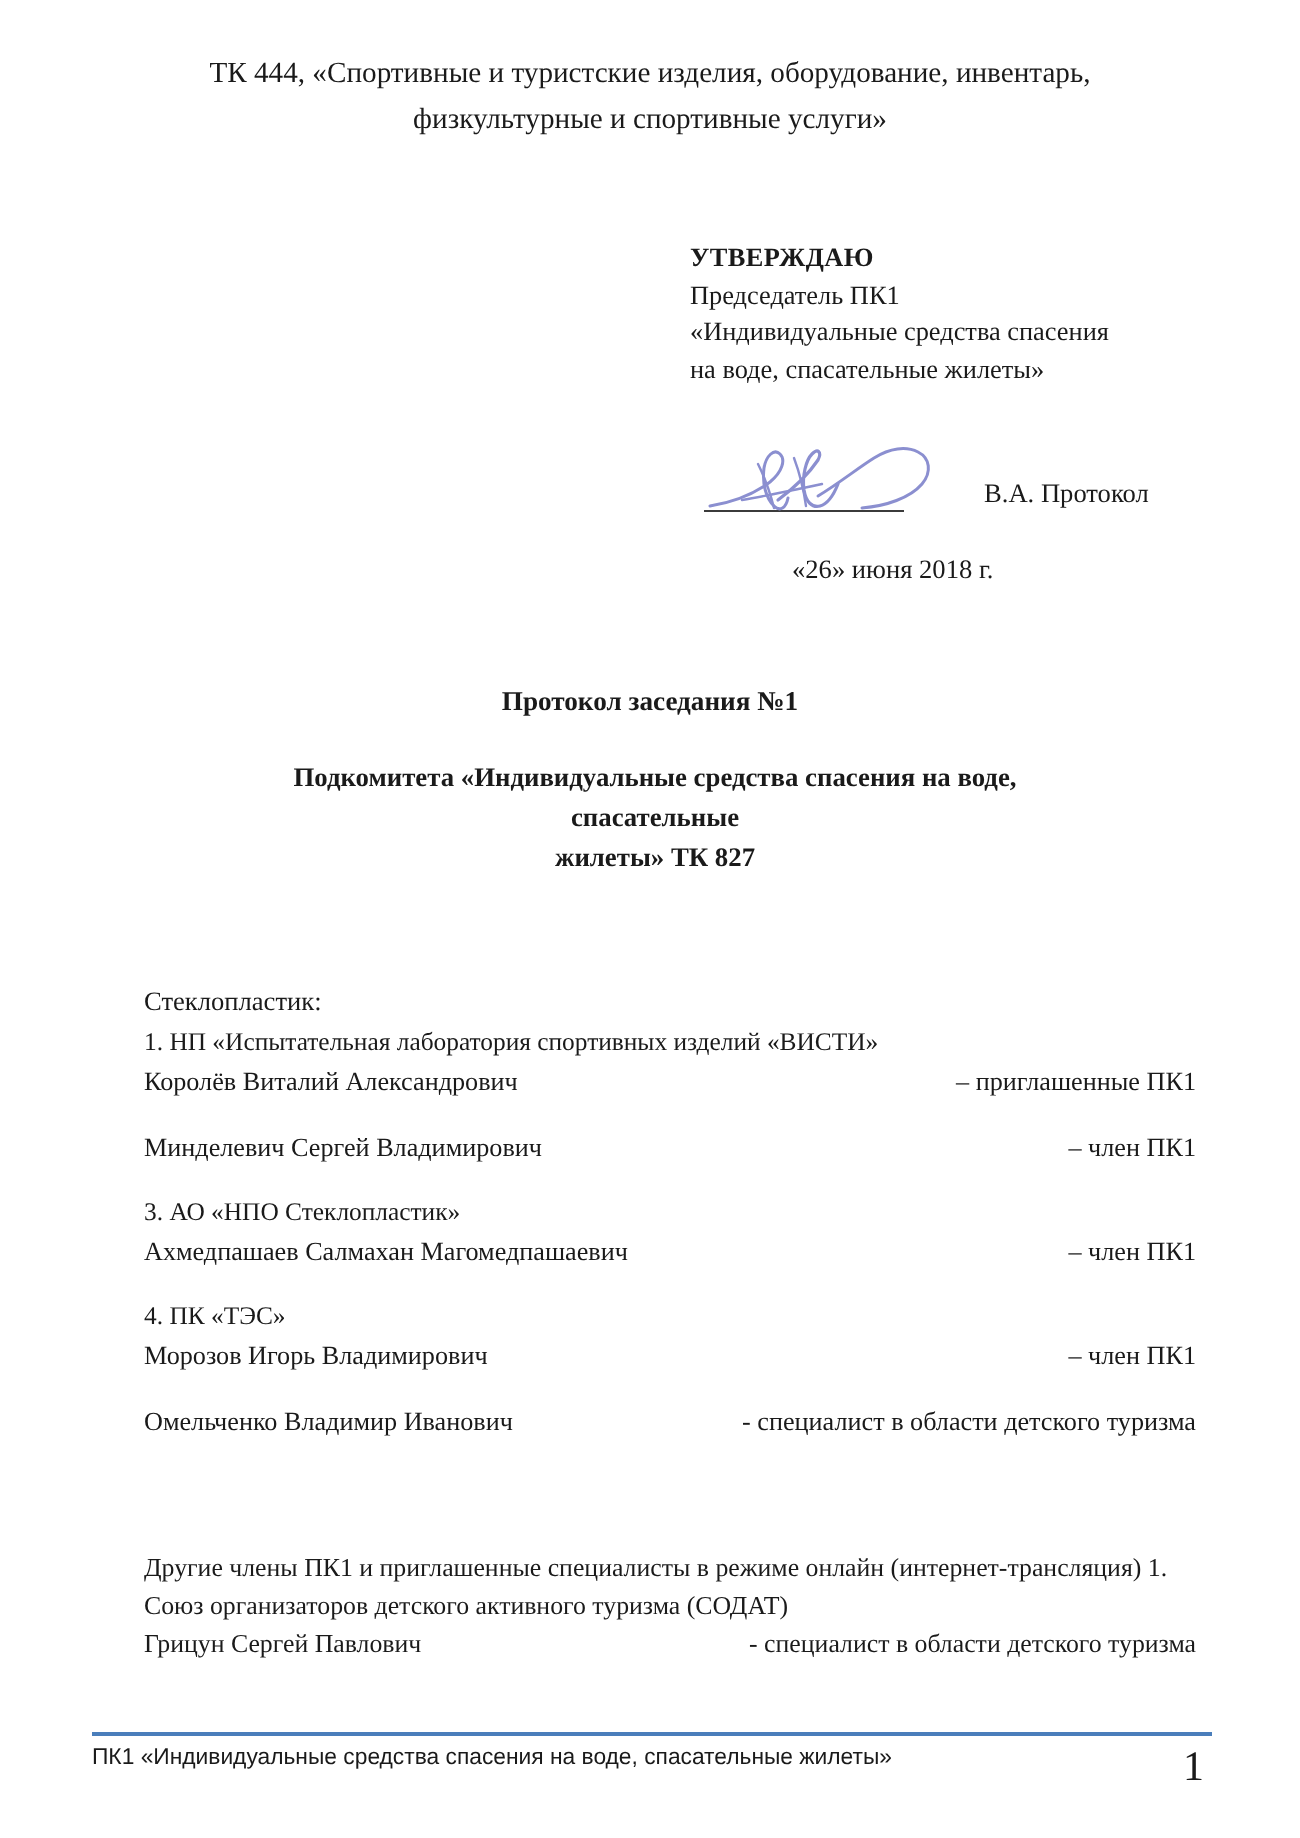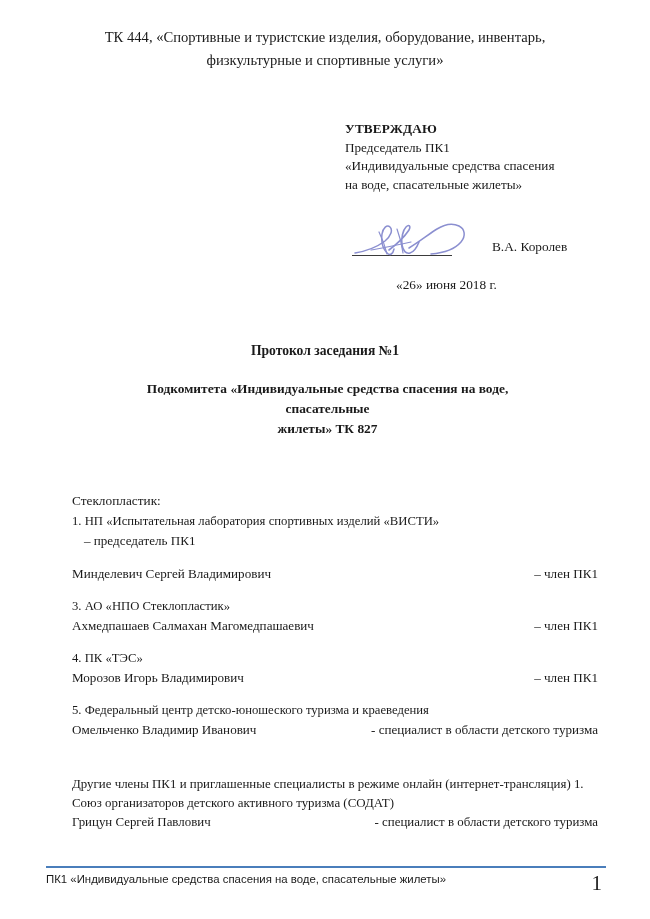--- a/index.html
+++ b/index.html
@@ -214,41 +214,42 @@
     <svg class="sign-scrawl" viewBox="0 0 130 44">
       <g fill="none" stroke="#8b8fd0" stroke-linecap="round" stroke-linejoin="round">
         <path d="M6 33 C18 31 28 27 36 21 C42 16 44 10 41 7 C38 4 34 8 33 14 C32 22 34 29 38 33 C41 36 44 34 45 29" stroke-width="1.5"></path>
         <path d="M40 30 C48 24 56 16 60 10 C62 6 60 4 57 7 C54 10 52 18 53 25 C54 31 57 34 61 33 C65 32 68 27 70 22" stroke-width="1.6"></path>
         <path d="M60 28 C70 22 80 14 88 9 C96 4 104 3 110 6 C116 9 117 16 112 22 C106 29 94 33 82 34" stroke-width="1.5"></path>
         <path d="M22 30 C34 28 48 25 62 22" stroke-width="1.2"></path>
         <path d="M30 12 C33 18 36 26 38 34" stroke-width="1.2"></path>
         <path d="M48 9 C51 17 53 26 54 33" stroke-width="1.2"></path>
       </g>
     </svg>
-    <div class="sign-name">В.А. Королев</div>
+    <div class="sign-name">В.А. Протокол</div>
   </div>
   <div class="sign-date">«26»  июня 2018 г.</div>
 
   <div class="proto-no">Протокол заседания №1</div>
   <div class="proto-sub">
     <div>Подкомитета «Индивидуальные средства спасения на воде, спасательные</div>
     <div>жилеты» ТК 827</div>
   </div>
 
   <div class="place">
   </div>
 
   <div class="attend-head">Стеклопластик:</div>
 
   <div class="entries">
 
     <div class="entry">
       <div class="org">1. НП «Испытательная лаборатория спортивных изделий «ВИСТИ»</div>
       <div class="row">
-        <span class="role">– председатель ПК1</span>
+        <span>Королёв Виталий Александрович</span>
+        <span class="role">– приглашенные ПК1</span>
       </div>
     </div>
 
     <div class="entry">
       <div class="row">
         <span>Минделевич Сергей Владимирович</span>
         <span class="role">– член ПК1</span>
       </div>
     </div>
 
@@ -262,21 +263,20 @@
 
     <div class="entry">
       <div class="org">4. ПК «ТЭС»</div>
       <div class="row">
         <span>Морозов Игорь Владимирович</span>
         <span class="role">– член ПК1</span>
       </div>
     </div>
 
     <div class="entry">
-      <div class="org">5. Федеральный центр детско-юношеского туризма и краеведения</div>
       <div class="row">
         <span>Омельченко Владимир Иванович</span>
         <span class="role">- специалист в области детского туризма</span>
       </div>
     </div>
 
   </div>
 
   <div class="other">
     <div class="line">Другие члены ПК1 и приглашенные специалисты в режиме онлайн (интернет-трансляция) 1.</div>

